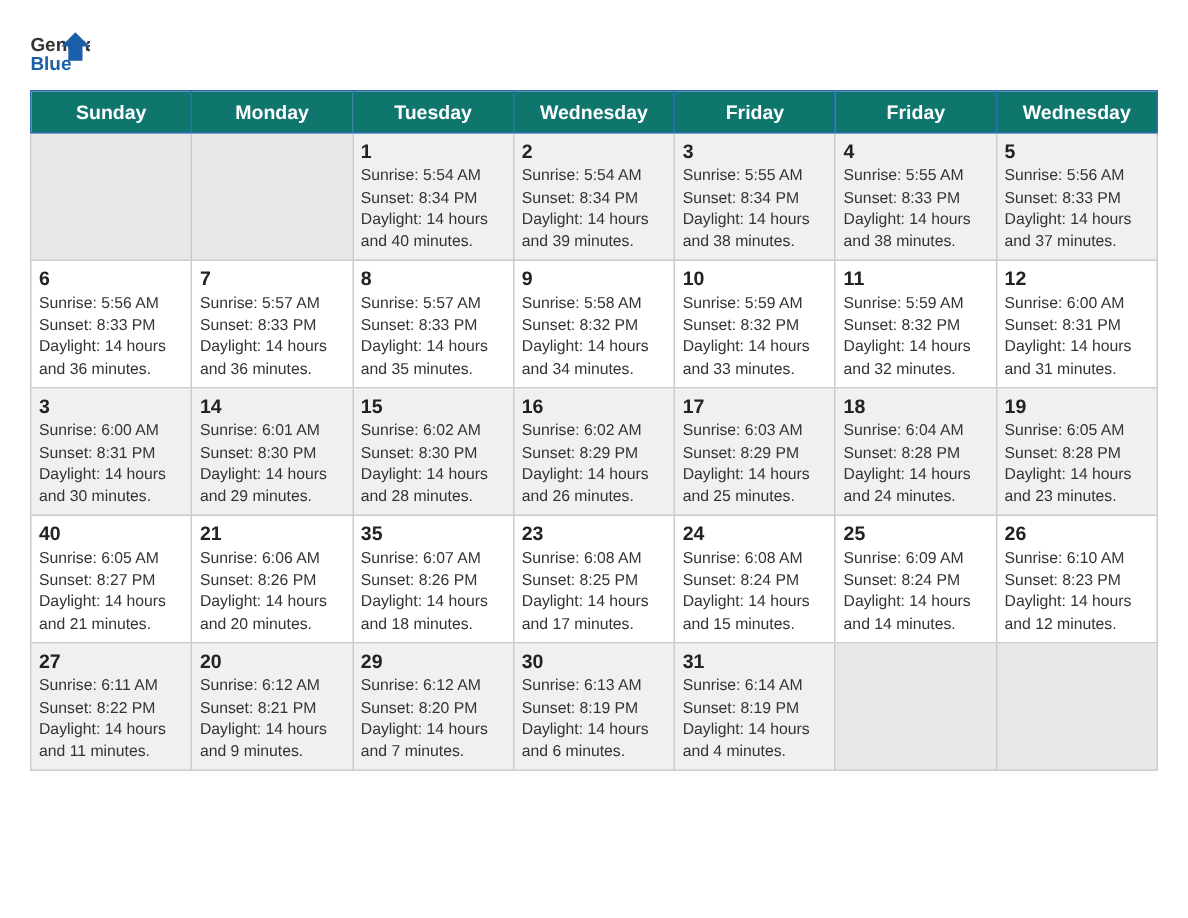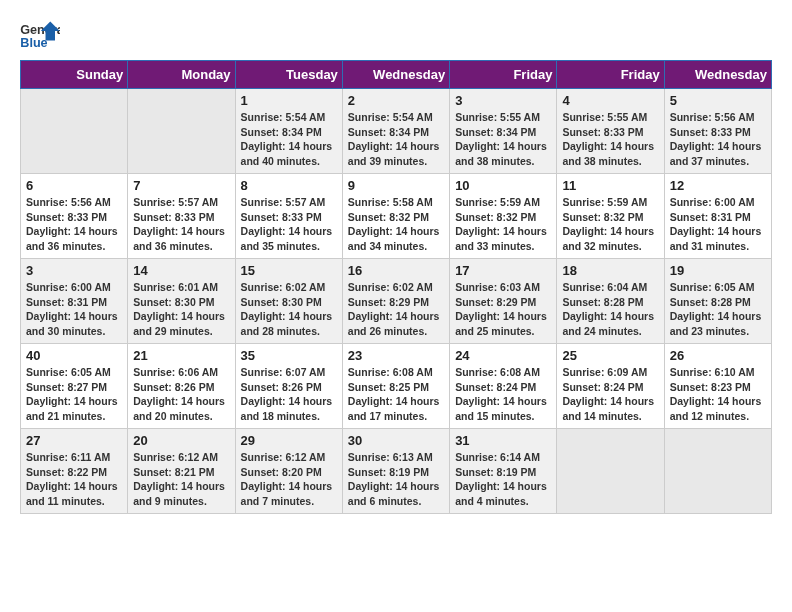--- a/index.html
+++ b/index.html
@@ -40,24 +40,24 @@
     .location {
       font-size: 16px;
       color: #555;
     }
     .calendar {
       width: 100%;
       border-collapse: collapse;
       font-size: 11px;
     }
     .calendar th {
-      background-color: #701a75;
+      background-color: #0f766e;
       color: #fff;
       padding: 6px 4px;
-      text-align: right;
+      text-align: center;
       font-size: 13px;
       border: 1px solid #2e6db4;
     }
     .calendar td {
       vertical-align: top;
       border: 1px solid #ccc;
       padding: 4px 5px;
       width: calc(100% / 7);
       min-height: 80px;
       height: 85px;
@@ -70,21 +70,20 @@
       font-size: 13px;
       font-weight: bold;
       color: #222;
       display: block;
       margin-bottom: 2px;
     }
     .day-info {
       color: #333;
       font-size: 10.5px;
       line-height: 1.4;
-      font-weight: bold;
     }
     .row-shaded td {
       background: #f0f0f0;
     }
     .row-shaded td.empty {
       background: #e8e8e8;
     }
   </style>
 </head>
 <body>

